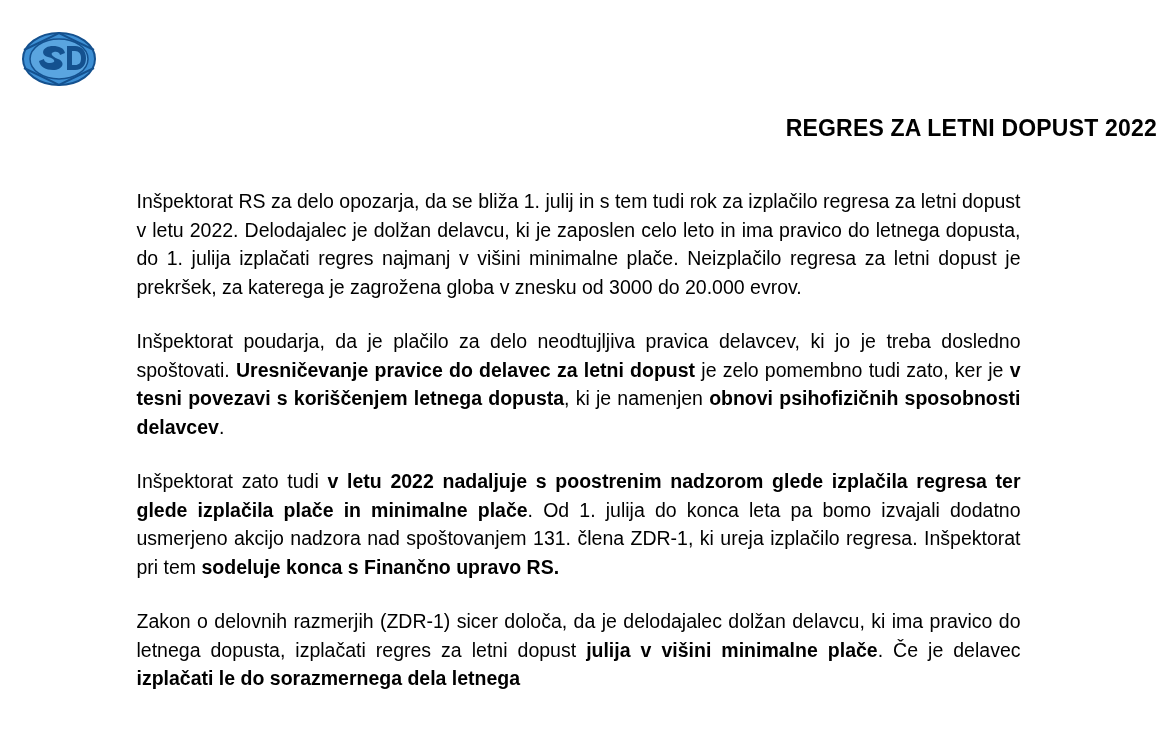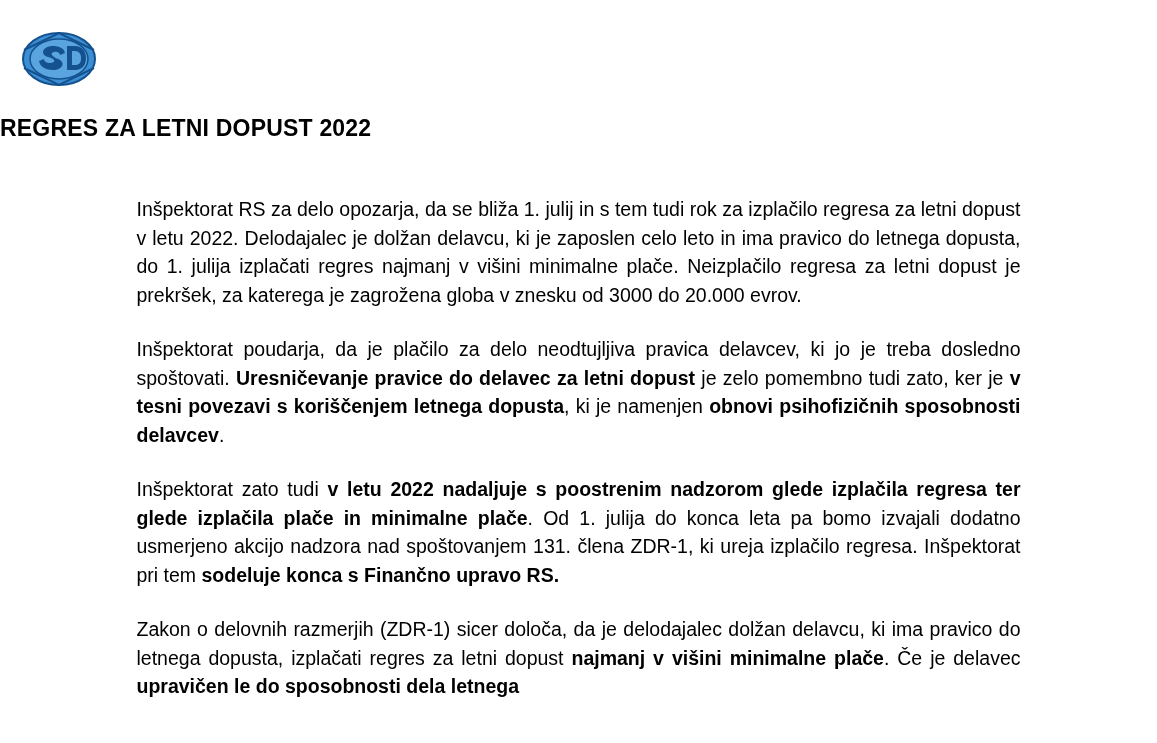--- a/index.html
+++ b/index.html
@@ -25,30 +25,30 @@
   }
 
   #doc {
     position: absolute;
     left: 0;
     top: 0;
     width: 1157px;
   }
 
   .title {
-    text-align: left;
+    text-align: right;
     font-size: 23px;
     font-weight: bold;
     letter-spacing: 0.2px;
     margin: 0;
     padding: 115px 0 0 0;
   }
 
   .body-block {
-    margin: 8px auto;
+    margin: 0 auto;
     width: 884px;
     padding-top: 45px;
   }
 
   p.para {
     text-align: justify;
     text-justify: inter-word;
     font-size: 19.5px;
     line-height: 28.5px;
     margin: 0 0 26px 0;
@@ -82,17 +82,17 @@
     </g>
   </svg>
 </div>
 
 <div id="doc">
   <h1 class="title">REGRES ZA LETNI DOPUST 2022</h1>
   <div class="body-block">
     <p class="para">Inšpektorat RS za delo opozarja, da se bliža 1. julij in s tem tudi rok za izplačilo regresa za letni dopust v letu 2022. Delodajalec je dolžan delavcu, ki je zaposlen celo leto in ima pravico do letnega dopusta, do 1. julija izplačati regres najmanj v višini minimalne plače. Neizplačilo regresa za letni dopust je prekršek, za katerega je zagrožena globa v znesku od 3000 do 20.000 evrov.</p>
     <p class="para">Inšpektorat poudarja, da je plačilo za delo neodtujljiva pravica delavcev, ki jo je treba dosledno spoštovati. <b>Uresničevanje pravice do delavec za letni dopust</b> je zelo pomembno tudi zato, ker je <b>v tesni povezavi s koriščenjem letnega dopusta</b>, ki je namenjen <b>obnovi psihofizičnih sposobnosti delavcev</b>.</p>
     <p class="para">Inšpektorat zato tudi <b>v letu 2022 nadaljuje s poostrenim nadzorom glede izplačila regresa ter glede izplačila plače in minimalne plače</b>. Od 1. julija do konca leta pa bomo izvajali dodatno usmerjeno akcijo nadzora nad spoštovanjem 131. člena ZDR-1, ki ureja izplačilo regresa. Inšpektorat pri tem <b>sodeluje konca s Finančno upravo RS.</b></p>
-    <p class="para">Zakon o delovnih razmerjih (ZDR-1) sicer določa, da je delodajalec dolžan delavcu, ki ima pravico do letnega dopusta, izplačati regres za letni dopust <b>najmanj v višini minimalne plače</b>. Če je delavec <b>upravičen le do sposobnosti dela letnega</b></p>
+    <p class="para">Zakon o delovnih razmerjih (ZDR-1) sicer določa, da je delodajalec dolžan delavcu, ki ima pravico do letnega dopusta, izplačati regres za letni dopust <b>julija v višini minimalne plače</b>. Če je delavec <b>izplačati le do sorazmernega dela letnega</b></p>
   </div>
 </div>
 
 <div class="clip-bottom"></div>
 
 </body></html>

